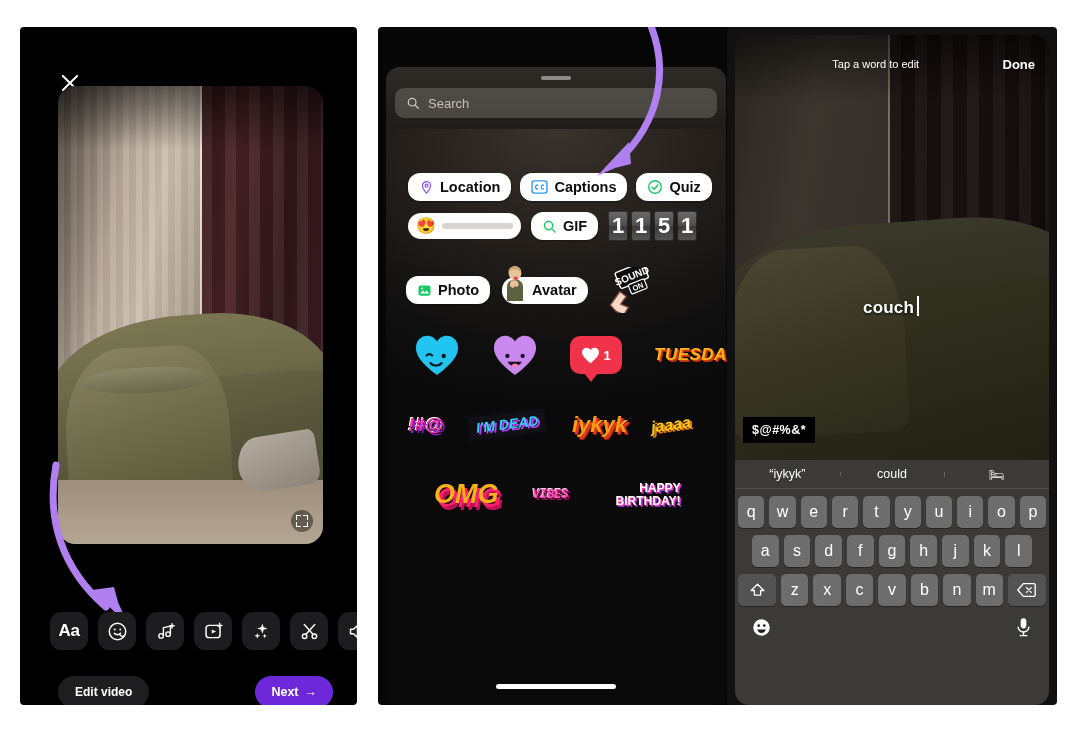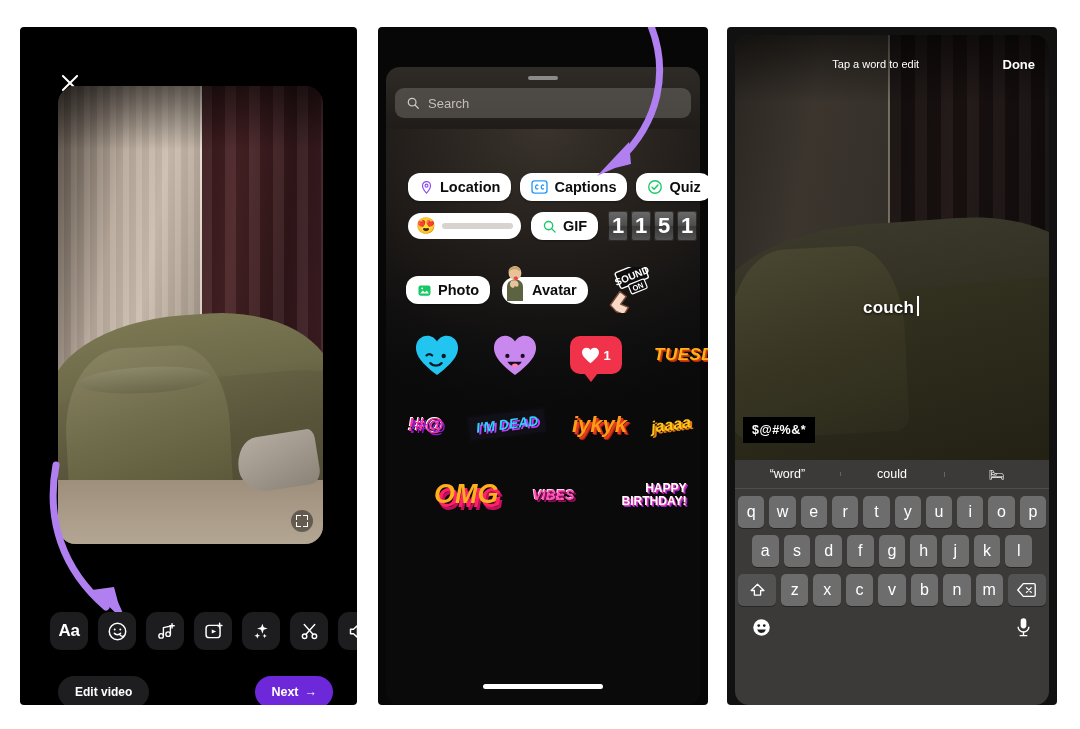--- a/index.html
+++ b/index.html
@@ -126,21 +126,21 @@
     display: flex; align-items: center; cursor: pointer;
   }
   .nextbtn {
     position: absolute; right: 24px; top: 649px;
     height: 32px; padding: 0 16px; border-radius: 16px;
     background: #6d28d9; color: #fff; font-size: 12.5px; font-weight: 700;
     display: flex; align-items: center; gap: 6px; cursor: pointer;
   }
 
   
-  #panel2 { left: 378px; top: 27px; width: 330px; height: 678px; border-radius: 4px; background:#070707; }
+  #panel2 { left: 378px; top: 27px; width: 356px; height: 678px; border-radius: 4px; background:#070707; }
   .tray-top {
     position: absolute; left: 8px; top: 40px; right: 8px; height: 62px;
     border-radius: 14px 14px 0 0;
     background: linear-gradient(180deg,#2f2b27,#1f1c19);
   }
   .grabber {
     position: absolute; left: 50%; top: 9px; transform: translateX(-50%);
     width: 30px; height: 4px; border-radius: 2px; background: #8b8b8b;
   }
   .searchbar {
@@ -513,21 +513,21 @@
       <div class="chiprow" style="left:22px; top:282px; gap:24px; align-items:center;">
         <div class="wordsticker" style="font-size:19px; color:#ff2fa0; font-style:italic; text-shadow:2px 2px 0 #8a1bd6, -1px -1px 0 #fff;">!#@</div>
         <div class="wordsticker" style="font-size:14px; line-height:.95; color:#31d0ff; background:#101016; padding:5px 7px; transform:rotate(-7deg);
                     text-shadow:2px 2px 0 #c23bff; border:2px solid #0b0b10; font-style:italic;">I'M DEAD</div>
         <div class="wordsticker" style="font-size:22px; color:#ff9a17; font-style:italic; text-shadow:2px 2px 0 #e23a1c, 3px 3px 0 #a81d10;">iykyk</div>
         <div class="wordsticker" style="font-size:16px; color:#ffc61a; font-style:italic; transform:rotate(-8deg); text-shadow:2px 2px 0 #e07a12;">jaaaa</div>
       </div>
 
       <div class="chiprow" style="left:48px; top:350px; gap:34px; align-items:center;">
         <div class="wordsticker" style="font-size:27px; color:#ffb01a; font-style:italic; text-shadow:3px 4px 0 #ff1f6b, 5px 7px 0 #c2105a;">OMG</div>
-        <div class="wordsticker" style="font-size:14px; color:#ff4fb8; font-style:italic; text-shadow:2px 2px 0 #8f0f55, -1px -1px 0 #ffd6ee;">VIBES</div>
+        <div class="wordsticker" style="font-size:12px; color:#ff4fb8; font-style:italic; text-shadow:2px 2px 0 #8f0f55, -1px -1px 0 #ffd6ee;font-family:Liberation Mono, monospace;">VIBES</div>
         <div class="wordsticker" style="font-size:12px; line-height:1.05; color:#ffffff; text-align:right; width:78px;
                     text-shadow:1px 1px 0 #ff3fa8, 2px 2px 0 #8b2ad0;">HAPPY BIRTHDAY!</div>
       </div>
 
       <div class="homebar"></div>
     </div>
 
     <svg class="arrow2" viewBox="0 0 95 170" style="left:207px; top:-9px;">
       <path d="M66 8 C 84 54, 74 104, 34 142" stroke="#b07ff0" stroke-width="7" fill="none" stroke-linecap="round"></path>
       <path d="M12 158 L44 124 L46 146 L30 150 Z" fill="#b07ff0"></path>
@@ -550,21 +550,21 @@
       <span class="p3-hint">Tap a word to edit</span>
       <span class="p3-done">Done</span>
     </div>
 
     <div class="caption-word">couch</div>
     <div class="symbols">$@#%&amp;*</div>
 
     <div class="kb">
 
       <div class="kb-suggest">
-        <div class="kb-sug">“word”</div>
+        <div class="kb-sug">“iykyk”</div>
         <div class="kb-sug">could</div>
         <div class="kb-sug">🛏</div>
       </div>
 
       <div class="kb-rows">
 
         <div class="kb-row">
           <div class="key">q</div>
           <div class="key">w</div>
           <div class="key">e</div>

